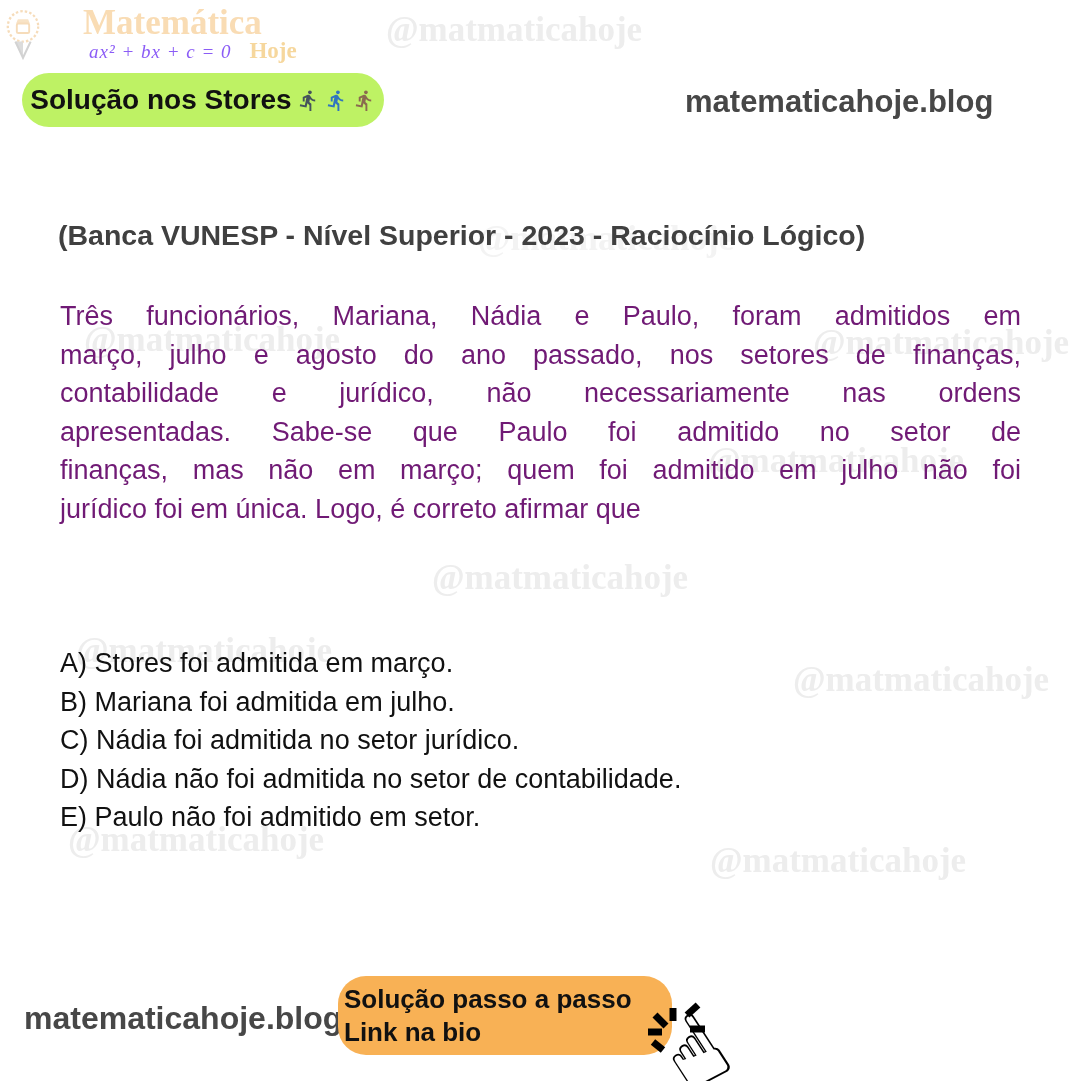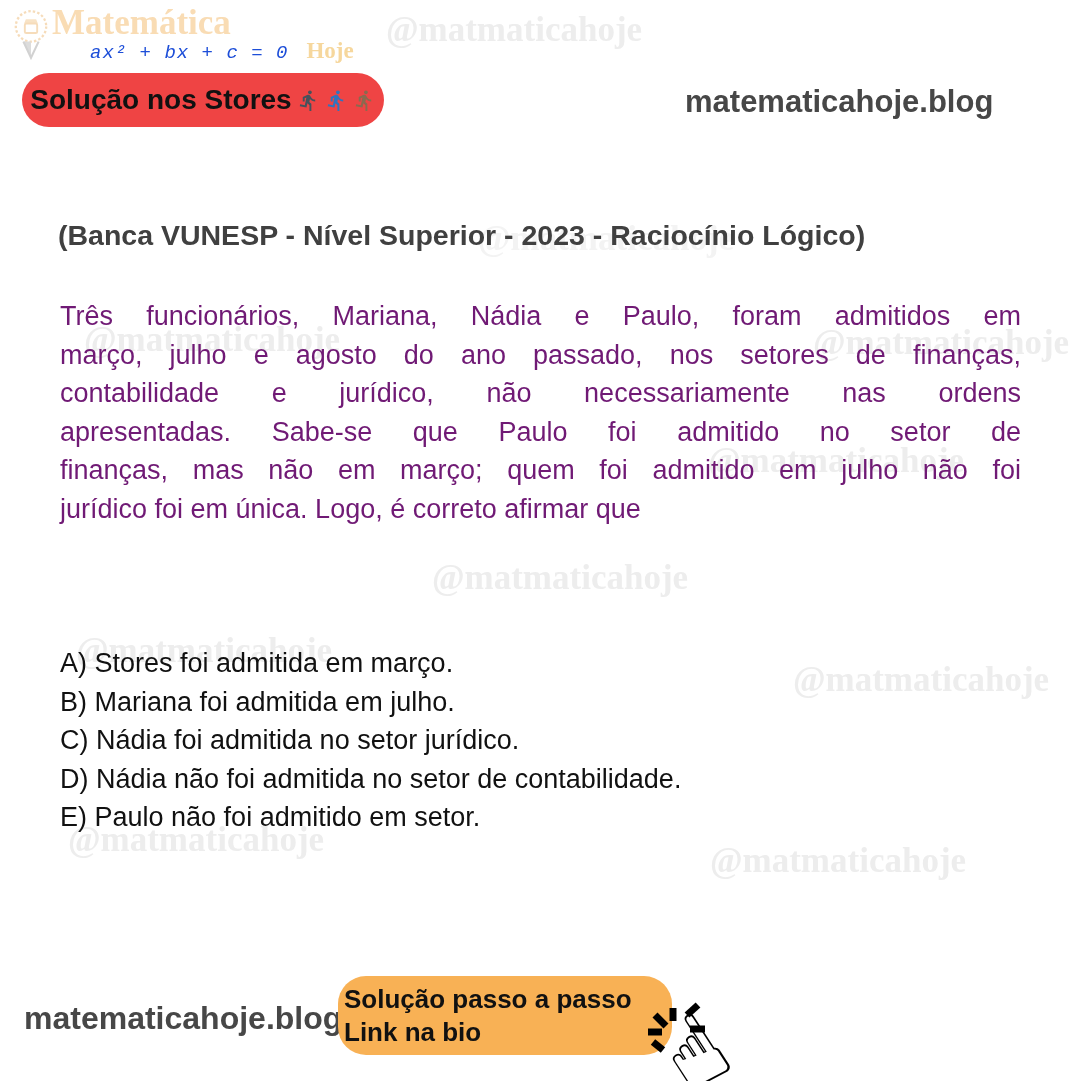--- a/index.html
+++ b/index.html
@@ -16,40 +16,40 @@
   .wm-title {left:478px;top:219px;color:#f3f3f3;}
   .wm-r1l   {left:84px;top:320px;}
   .wm-r1r   {left:813px;top:323px;}
   .wm-midr  {left:708px;top:441px;}
   .wm-cen   {left:432px;top:558px;}
   .wm-optl  {left:76px;top:631px;}
   .wm-optr  {left:793px;top:660px;}
   .wm-botl  {left:68px;top:820px;}
   .wm-botr  {left:710px;top:841px;}
   
-  .logo{position:absolute;left:12px;top:5px;display:flex;z-index:2;}
+  .logo{position:absolute;left:4px;top:5px;display:flex;z-index:2;gap:39px;}
   .logo-pin{width:38px;height:54px;margin-top:2px;}
   .logo-text{margin-left:2px;}
   .logo-title{
     font-family:"Liberation Serif",serif;font-weight:bold;font-size:35px;
     color:#f9dcb4;line-height:1;display:block;
   }
   .logo-sub{display:flex;align-items:baseline;margin-top:-2px;margin-left:6px;}
   .logo-formula{
-    font-family:Liberation Mono, monospace;font-style:italic;font-size:19px;
-    color:#1d4ed8;letter-spacing:1px;margin-left:32px;
+    font-family:Liberation Serif, serif;font-style:italic;font-size:19px;
+    color:#8b5cf6;letter-spacing:1px;
   }
   .logo-hoje{
     font-family:"Liberation Serif",serif;font-weight:bold;font-size:23px;
     color:#f6d79d;margin-left:18px;
   }
   
   .btn-stores{
     position:absolute;left:22px;top:73px;width:362px;height:54px;
-    background:#ef4444;border:none;border-radius:27px;cursor:pointer;
+    background:#bef264;border:none;border-radius:27px;cursor:pointer;
     display:flex;align-items:center;justify-content:center;gap:3px;z-index:2;
   }
   .btn-stores-label{
     font-family:"Liberation Sans",sans-serif;font-weight:bold;font-size:28px;color:#111;
   }
   .runner{width:23px;height:23px;margin-left:2px;}
   
   .site-top{
     position:absolute;left:685px;top:84px;font-weight:bold;font-size:31px;
     color:#474747;z-index:2;

